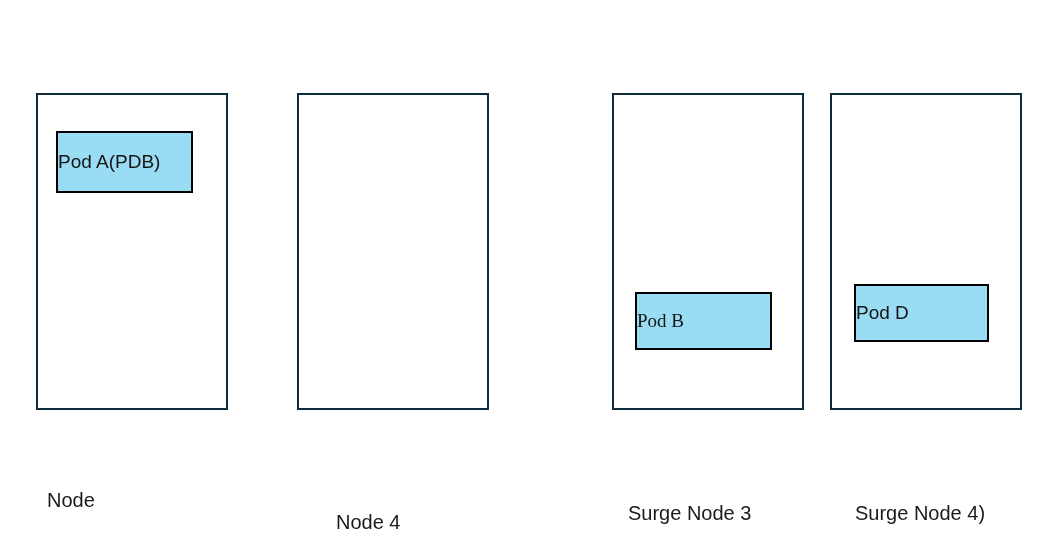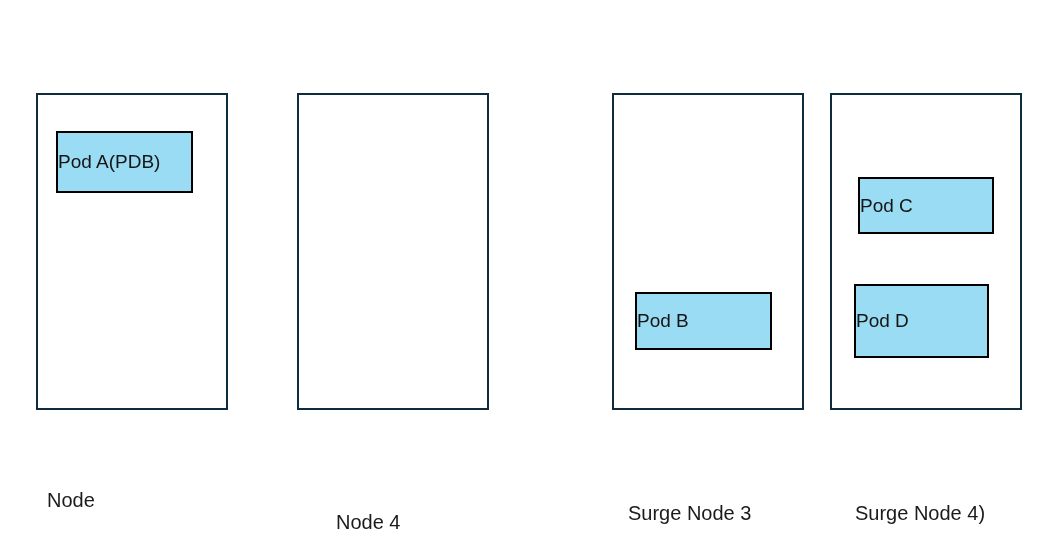--- a/index.html
+++ b/index.html
@@ -42,23 +42,23 @@
     border: 2px solid var(--pod-border);
     box-sizing: border-box;
     display: flex;
     align-items: center;
     font-size: 19px;
     color: #151515;
     white-space: nowrap;
   }
   
   .podA { left: 56px;  top: 131px; width: 137px; height: 62px; }
-  .podB { left: 635px; top: 292px; width: 137px; height: 58px; }
+  .podB { left: 635px; top: 292px; width: 137px; height: 58px; font-family: Liberation Serif, serif; }
   .podC { left: 858px; top: 177px; width: 136px; height: 57px; }
-  .podD { left: 854px; top: 284px; width: 135px; height: 74px; }
+  .podD { left: 854px; top: 284px; width: 135px; height: 58px; }
 
   .caption {
     position: absolute;
     font-size: 20px;
     line-height: 28px;
     color: #1b1b1b;
     white-space: pre;
   }
   .cap1 { left: 47px;  top: 430px; }
   .cap2 { left: 336px; top: 452px; }
@@ -74,23 +74,20 @@
   <div class="node-rect node2"></div>
   <div class="node-rect node3"></div>
   <div class="node-rect node4"></div>
 
   <div class="pod podA">
     <span>Pod A(PDB)</span>
   </div>
   <div class="pod podB">
     <span>Pod B</span>
   </div>
-  <div class="pod podC">
-    <span>Pod C</span>
-  </div>
   <div class="pod podD">
     <span>Pod D</span>
   </div>
 
   <div class="caption cap1">
     <div>Node</div>
     
     
   </div>
 

